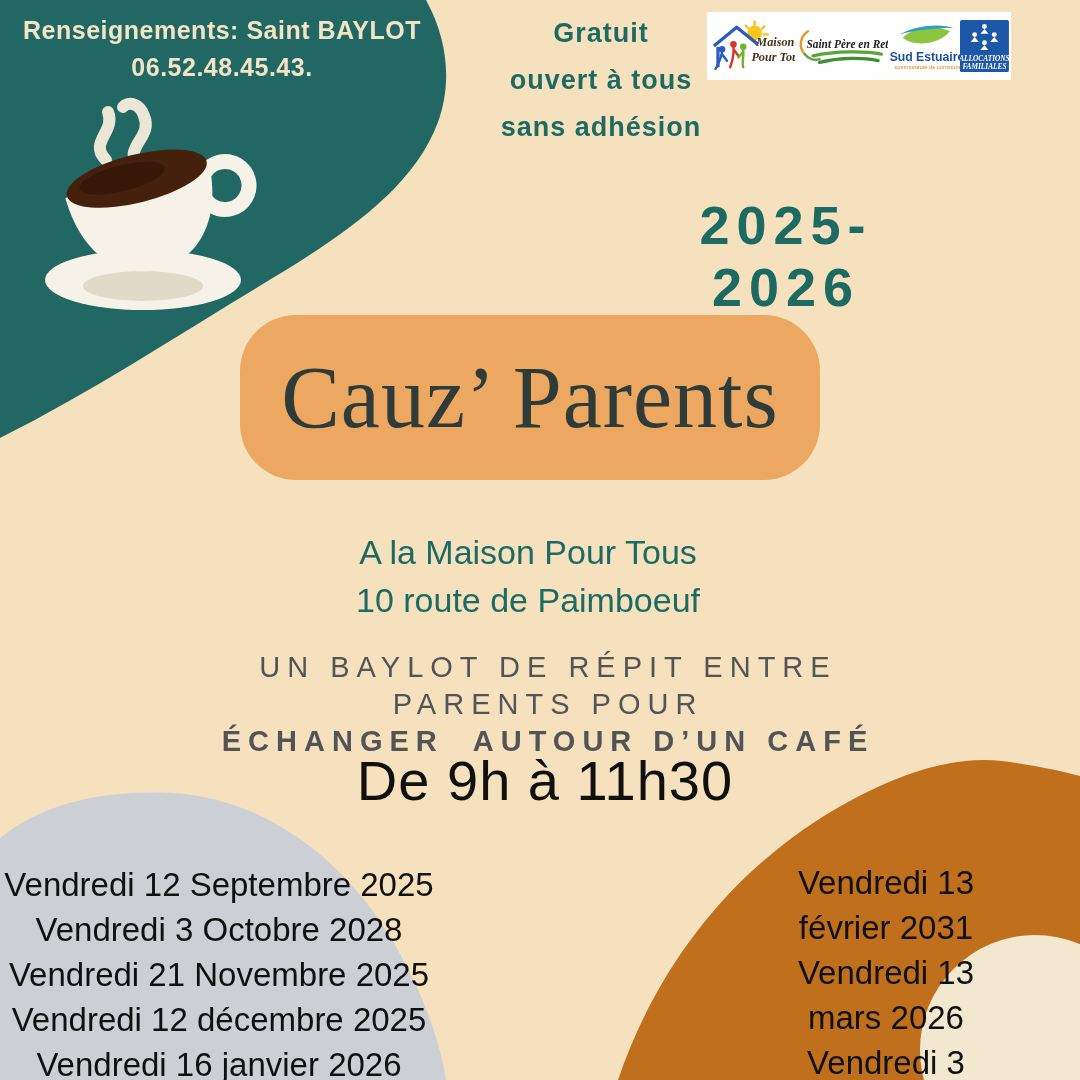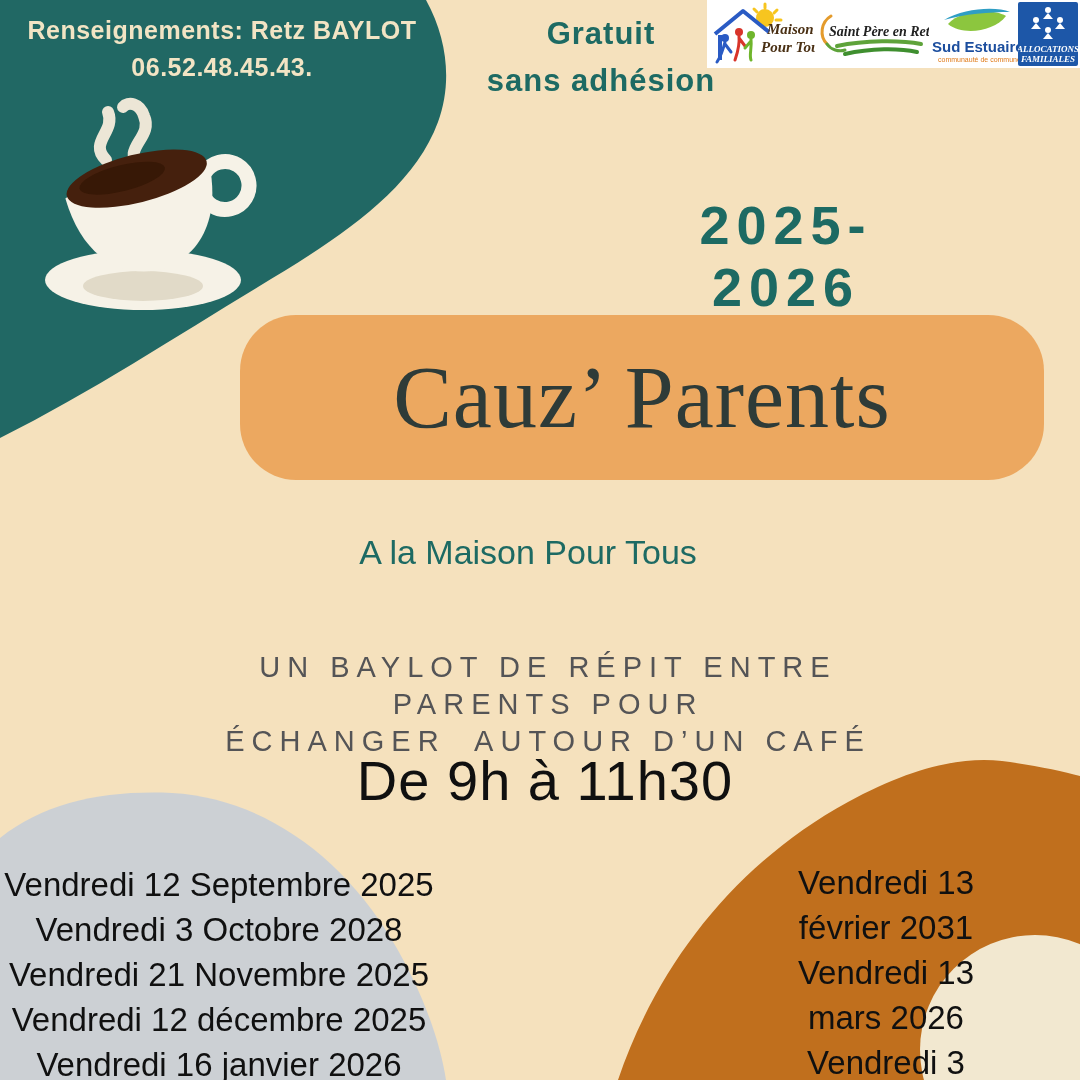--- a/index.html
+++ b/index.html
@@ -12,62 +12,62 @@
   .center{transform:translateX(-50%);text-align:center;}
 
   
   .contact{
     left:222px;top:12px;color:#f2e4c4;font-weight:bold;
     font-size:25px;line-height:37px;letter-spacing:.5px;z-index:5;
   }
   
   .badge{
     left:601px;top:10px;color:#1d6a63;font-weight:bold;
-    font-size:31px;line-height:47px;letter-spacing:1px;z-index:5;
+    font-size:27px;line-height:47px;letter-spacing:1px;z-index:5;
   }
   
   .season{
     left:786px;top:194px;color:#1d6a63;font-weight:bold;
     font-size:54px;letter-spacing:7px;z-index:5;
   }
   
   .title-box{
-    left:240px;top:315px;width:804px;height:165px;border-radius:56px;
+    left:240px;top:315px;width:580px;height:165px;border-radius:56px;
     background:#eca860;display:flex;align-items:center;justify-content:center;z-index:4;
   }
   .title-box .t{
     font-family:"Liberation Serif", serif;
     font-size:88px;color:#2e3b38;letter-spacing:1px;
   }
   
   .location{
     left:528px;top:528px;color:#1d6a63;font-weight:normal;
     font-size:34px;line-height:48px;z-index:5;
   }
   
   .descr{
     left:548px;top:649px;color:#545456;
     font-size:29px;line-height:37px;letter-spacing:7px;z-index:5;
   }
-  .keep-spaces{white-space:pre;}
+  .keep-spaces{white-space:pre;font-weight:bold;}
   
   .time{
     left:545px;top:748px;color:#101010;font-weight:normal;
     font-size:56px;letter-spacing:1px;z-index:5;
   }
   
   .dates{
     font-size:33px;line-height:45px;color:#101010;z-index:6;
   }
   .dates-left{left:219px;top:862px;}
   .dates-right{left:886px;top:860px;}
 
   
   .logo-bar{
-    position:absolute;left:707px;top:0;width:373px;height:68px;
+    position:absolute;left:707px;top:12px;width:304px;height:68px;
     background:#ffffff;display:flex;align-items:center;
     justify-content:space-between;padding:1px 2px;box-sizing:border-box;z-index:7;
   }
   svg{display:block;}
   .blob{position:absolute;z-index:1;}
   .corner-circle{
     position:absolute;right:-70px;bottom:-85px;width:230px;height:230px;
     border-radius:50%;background:#f2e8d0;z-index:3;
   }
 </style>
@@ -175,37 +175,39 @@
           <circle cx="0" cy="0" r="3"></circle>
           <path d="M-5,9 L0,3 L5,9 Z"></path>
         </g>
     </g>
     <text x="30" y="50" text-anchor="middle" font-family="Liberation Serif, serif" font-style="italic" font-weight="bold" font-size="9" fill="#ffffff">ALLOCATIONS</text>
     <text x="30" y="60" text-anchor="middle" font-family="Liberation Serif, serif" font-style="italic" font-weight="bold" font-size="9" fill="#ffffff">FAMILIALES</text>
   </svg>
 </div>
 
 <div class="abs center contact">
-  <div>Renseignements: Retz BAYLOT</div>
+  <div>Renseignements: Saint BAYLOT</div>
   <div>06.52.48.45.43.</div>
 </div>
 
 <div class="abs center badge">
   <div>Gratuit</div>
+  <div>ouvert à tous</div>
   <div>sans adhésion</div>
 </div>
 
 <div class="abs center season">2025-2026</div>
 
 <div class="abs title-box">
   <span class="t">Cauz’ Parents</span>
 </div>
 
 <div class="abs center location">
   <div>A la Maison Pour Tous</div>
+  <div>10 route de Paimboeuf</div>
 </div>
 
 <div class="abs center descr">
   <div>UN BAYLOT DE RÉPIT ENTRE PARENTS POUR</div>
   <div class="keep-spaces">ÉCHANGER  AUTOUR D’UN CAFÉ</div>
 </div>
 
 <div class="abs center time">De 9h à 11h30</div>
 
 <div class="abs center dates dates-left">

